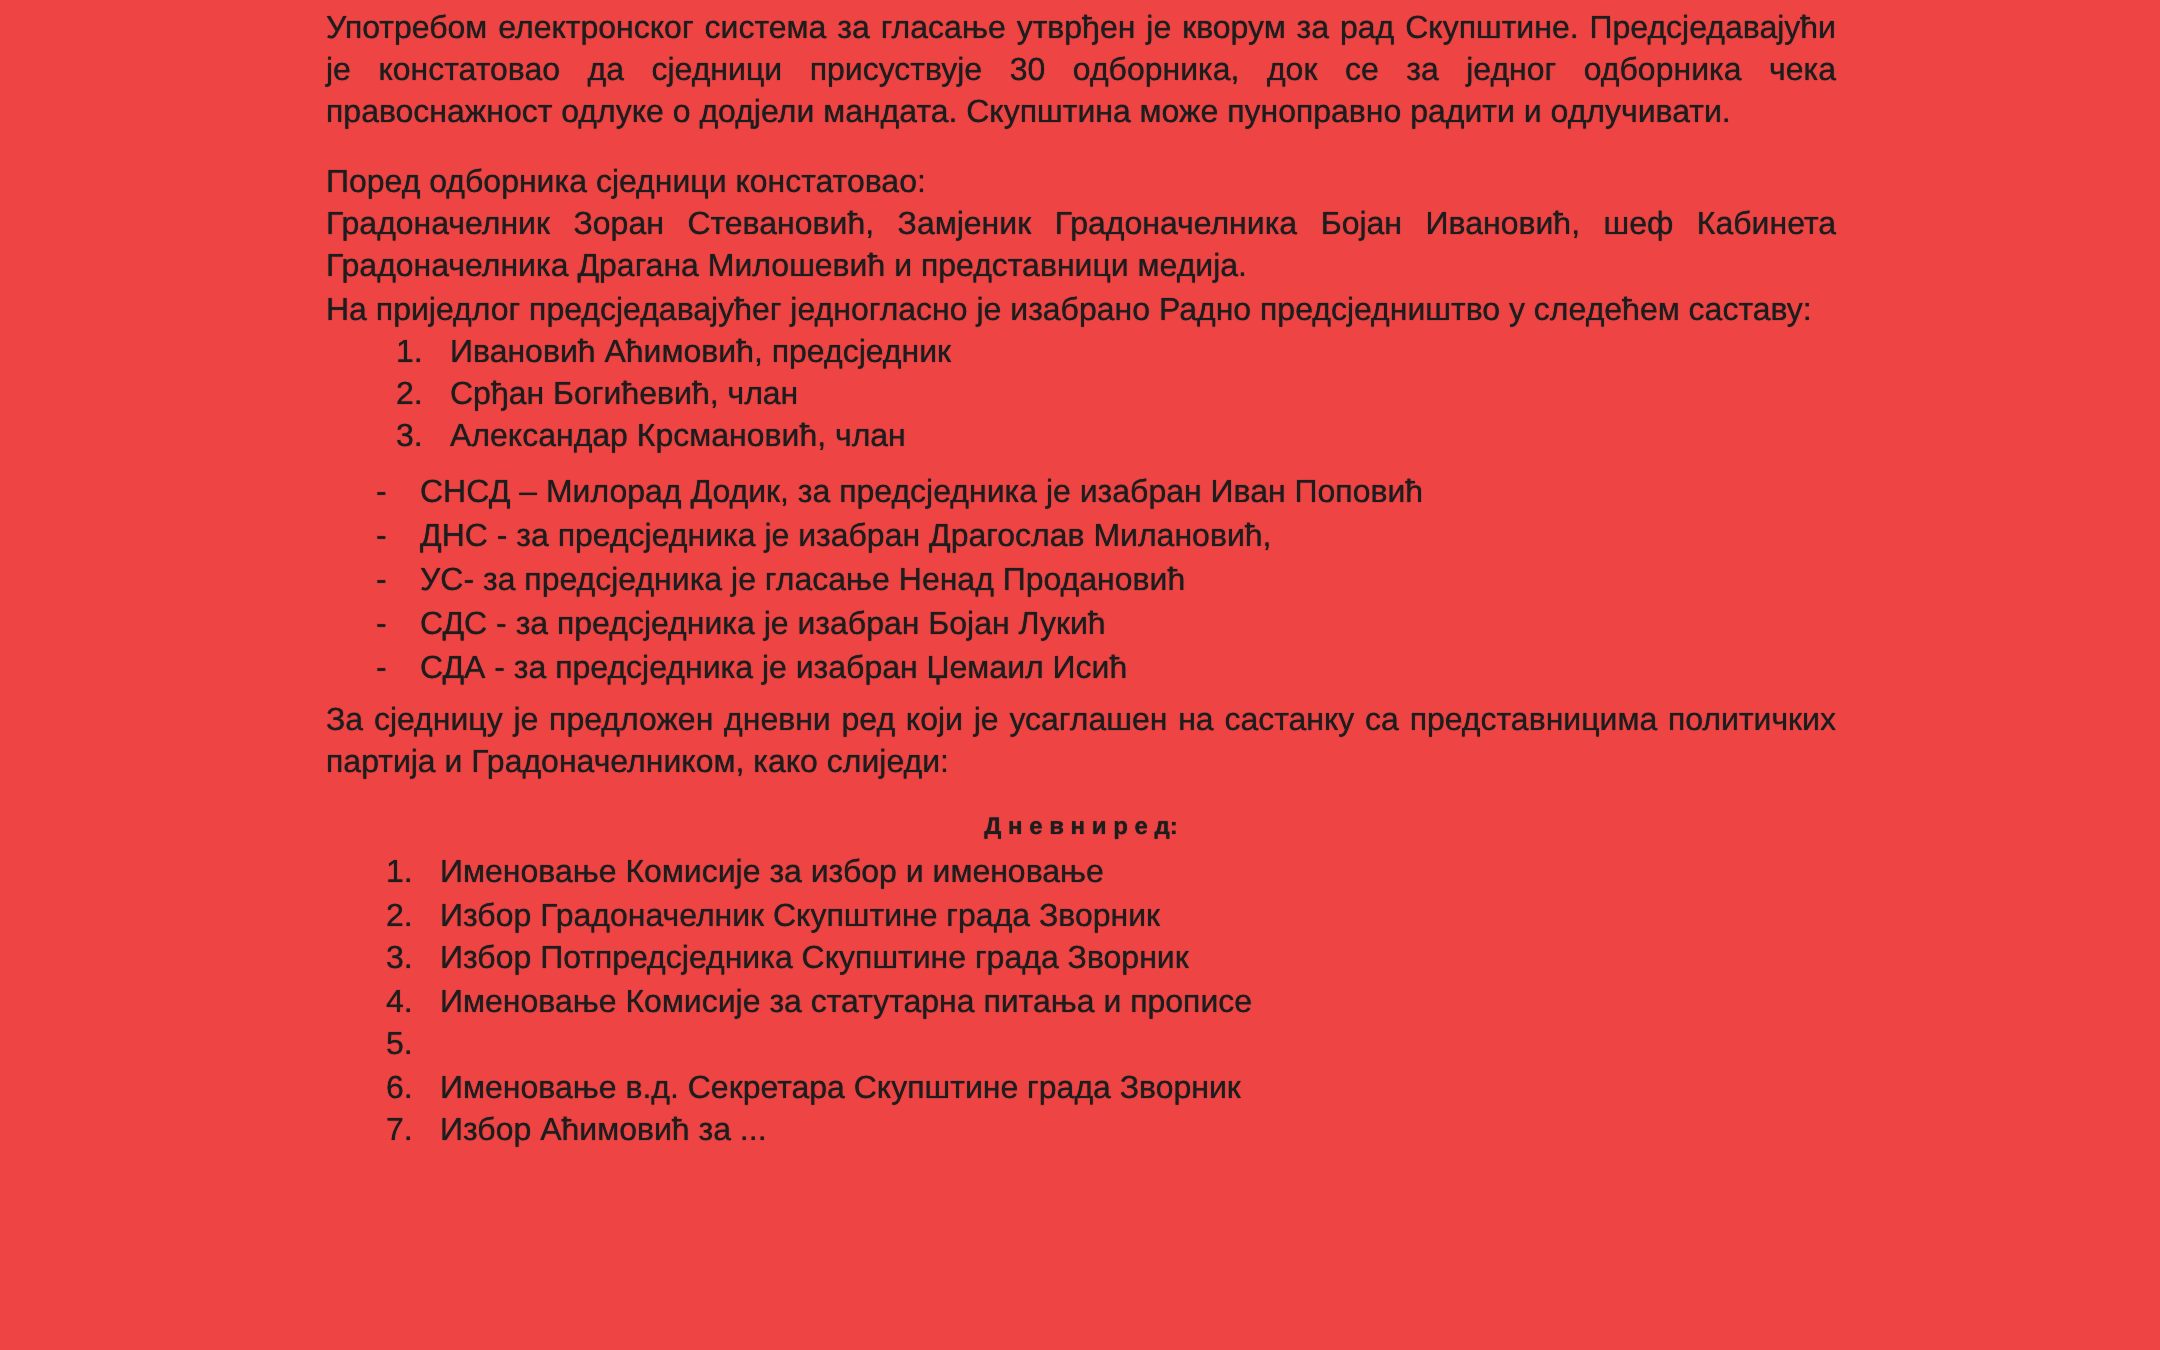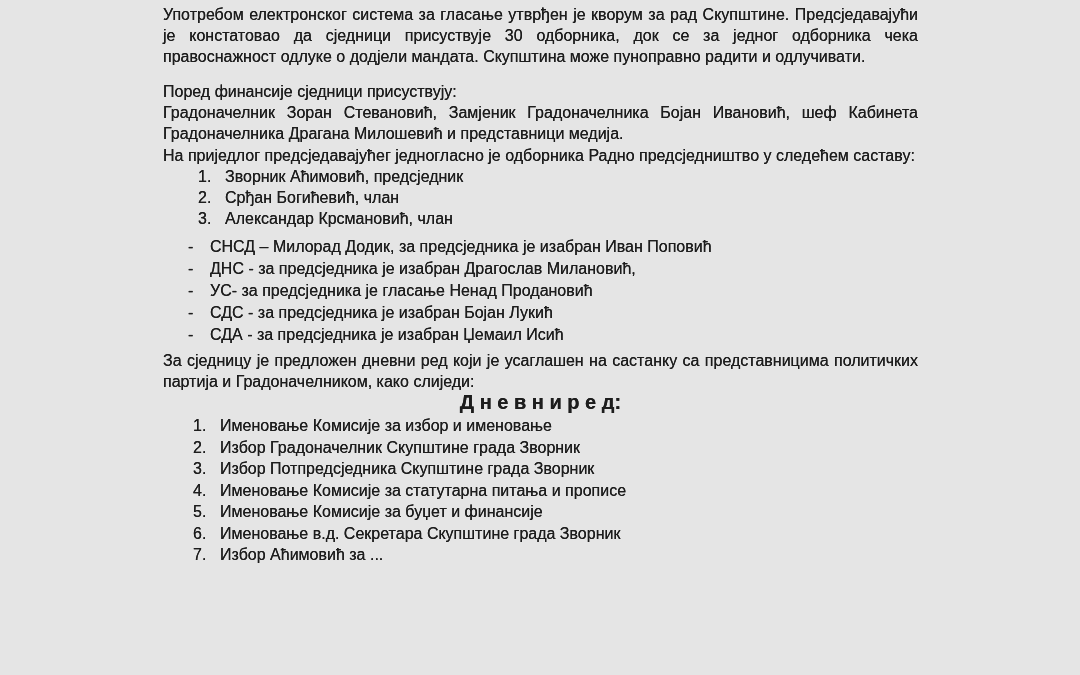--- a/index.html
+++ b/index.html
@@ -1,61 +1,61 @@
 <!DOCTYPE html>
 <html><head>
 <meta charset="utf-8">
 <style>
   html,body{margin:0;padding:0;background:#ffffff;}
   .page{
     position:relative;
     width:1080px;height:675px;
     box-sizing:border-box;
-    background:#e5e5e5;
+    background:#ef4444;
     color:#1d1d1d;
     font-family:"Liberation Sans",sans-serif;
     font-size:16px;line-height:21px;
     padding:4px 162px 0 163px;
     overflow:hidden;
     text-shadow:0 0 .5px currentColor; 
   }
   p{margin:0;}
   .just{text-align:justify;}
   .p-quorum{margin-bottom:14px;}
   .p-attendees{margin-bottom:1px;}
   .numlist{list-style:none;margin:0 0 7px 0;padding:0;}
   .numrow{display:flex;padding-left:35px;}
   .numrow .num{flex:none;width:27px;}
   .p-clubs{margin-bottom:19px;}
   .dashlist{margin:0 0 4px 0;padding:0;}
   .dashrow{display:flex;padding-left:25px;line-height:22px;}
   .dashrow .dash{flex:none;width:22px;}
-  .p-agenda-intro{}
-  .agenda-heading{font-weight:700;text-align:center;margin:0 0 2px 0;font-size:20px;line-height:21px;}
+  .p-agenda-intro{margin-bottom:11px;}
+  .agenda-heading{font-weight:700;text-align:center;margin:0 0 2px 0;font-size:12px;line-height:21px;}
   .agendalist{list-style:none;margin:0;padding:0;}
   .agendarow{display:flex;padding-left:30px;line-height:21.5px;}
   .agendarow .num{flex:none;width:27px;}
 </style>
 </head>
 <body>
 
 <div class="page">
 
   <p class="just p-quorum">Употребом електронског система за гласање утврђен је кворум за рад Скупштине. Предсједавајући је констатовао да сједници присуствује 30 одборника, док се за једног одборника чека правоснажност одлуке о додјели мандата.  Скупштина може пуноправно радити и одлучивати.</p>
 
-  <p>Поред  финансије сједници присуствују:</p>
+  <p>Поред  одборника сједници констатовао:</p>
 
   <p class="just p-attendees">Градоначелник  Зоран Стевановић,  Замјеник Градоначелника Бојан Ивановић, шеф Кабинета Градоначелника  Драгана Милошевић и  представници медија.</p>
 
-  <p class="just">На приједлог предсједавајућег једногласно је одборника Радно предсједништво у следећем саставу:</p>
+  <p class="just">На приједлог предсједавајућег једногласно је изабрано Радно предсједништво у следећем саставу:</p>
 
   <ol class="numlist">
     <li class="numrow">
       <span class="num">1.</span>
-      <span class="lbl">Зворник Аћимовић, предсједник</span>
+      <span class="lbl">Ивановић Аћимовић, предсједник</span>
     </li>
     <li class="numrow">
       <span class="num">2.</span>
       <span class="lbl">Срђан Богићевић, члан</span>
     </li>
     <li class="numrow">
       <span class="num">3.</span>
       <span class="lbl">Александар Крсмановић, члан</span>
     </li>
   </ol>
@@ -100,21 +100,20 @@
     <li class="agendarow">
       <span class="num">3.</span>
       <span class="lbl">Избор Потпредсједника Скупштине града Зворник</span>
     </li>
     <li class="agendarow">
       <span class="num">4.</span>
       <span class="lbl">Именовање Комисије за статутарна питања и прописе</span>
     </li>
     <li class="agendarow">
       <span class="num">5.</span>
-      <span class="lbl">Именовање Комисије за буџет и финансије</span>
     </li>
     <li class="agendarow">
       <span class="num">6.</span>
       <span class="lbl">Именовање в.д. Секретара Скупштине града Зворник</span>
     </li>
     <li class="agendarow">
       <span class="num">7.</span>
       <span class="lbl">Избор Аћимовић за ...</span>
     </li>
   </ol>

